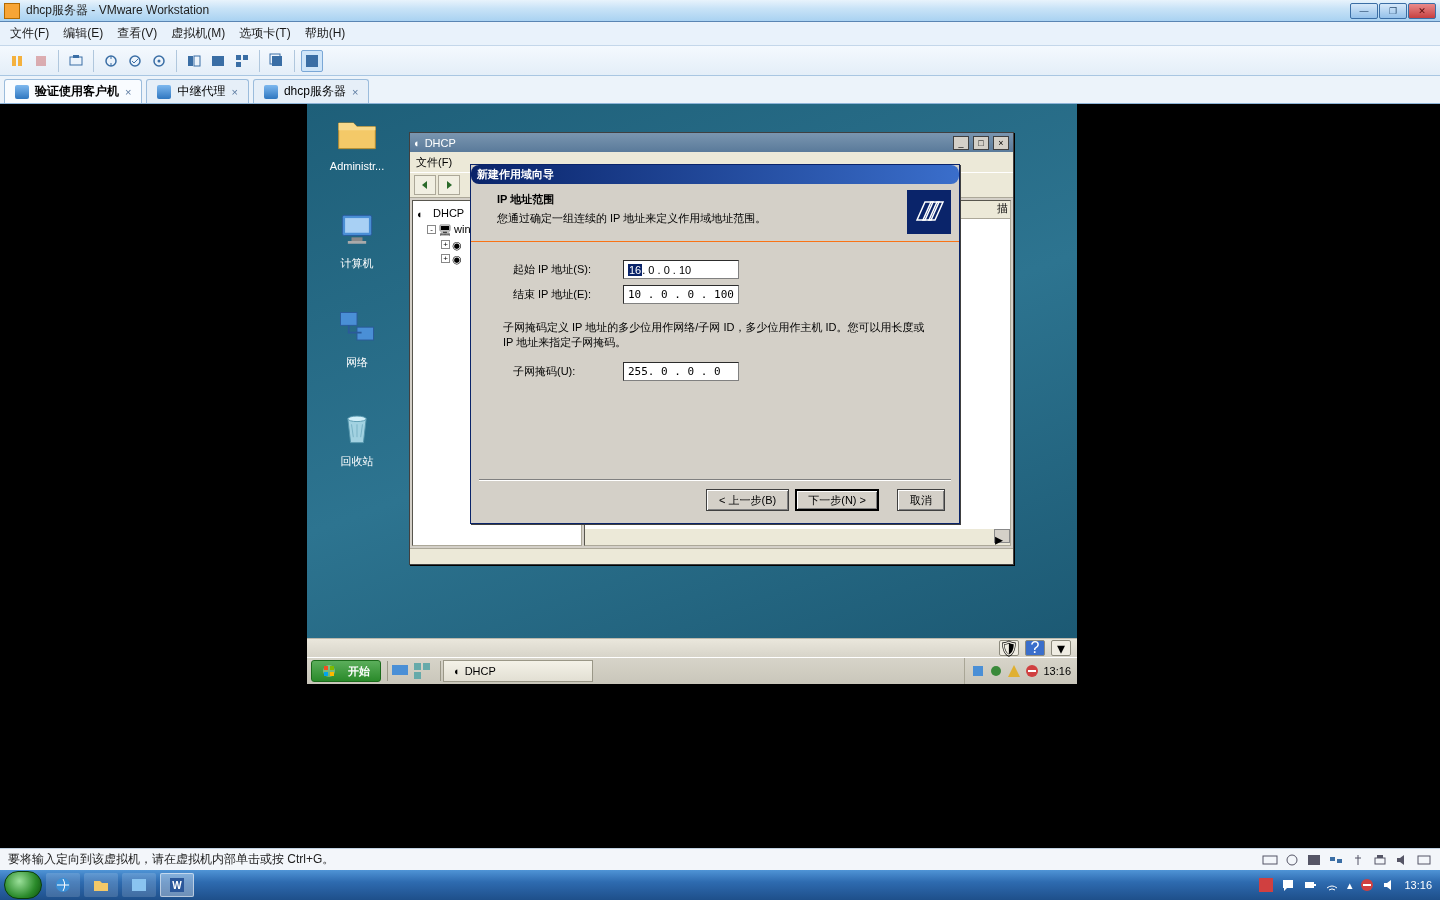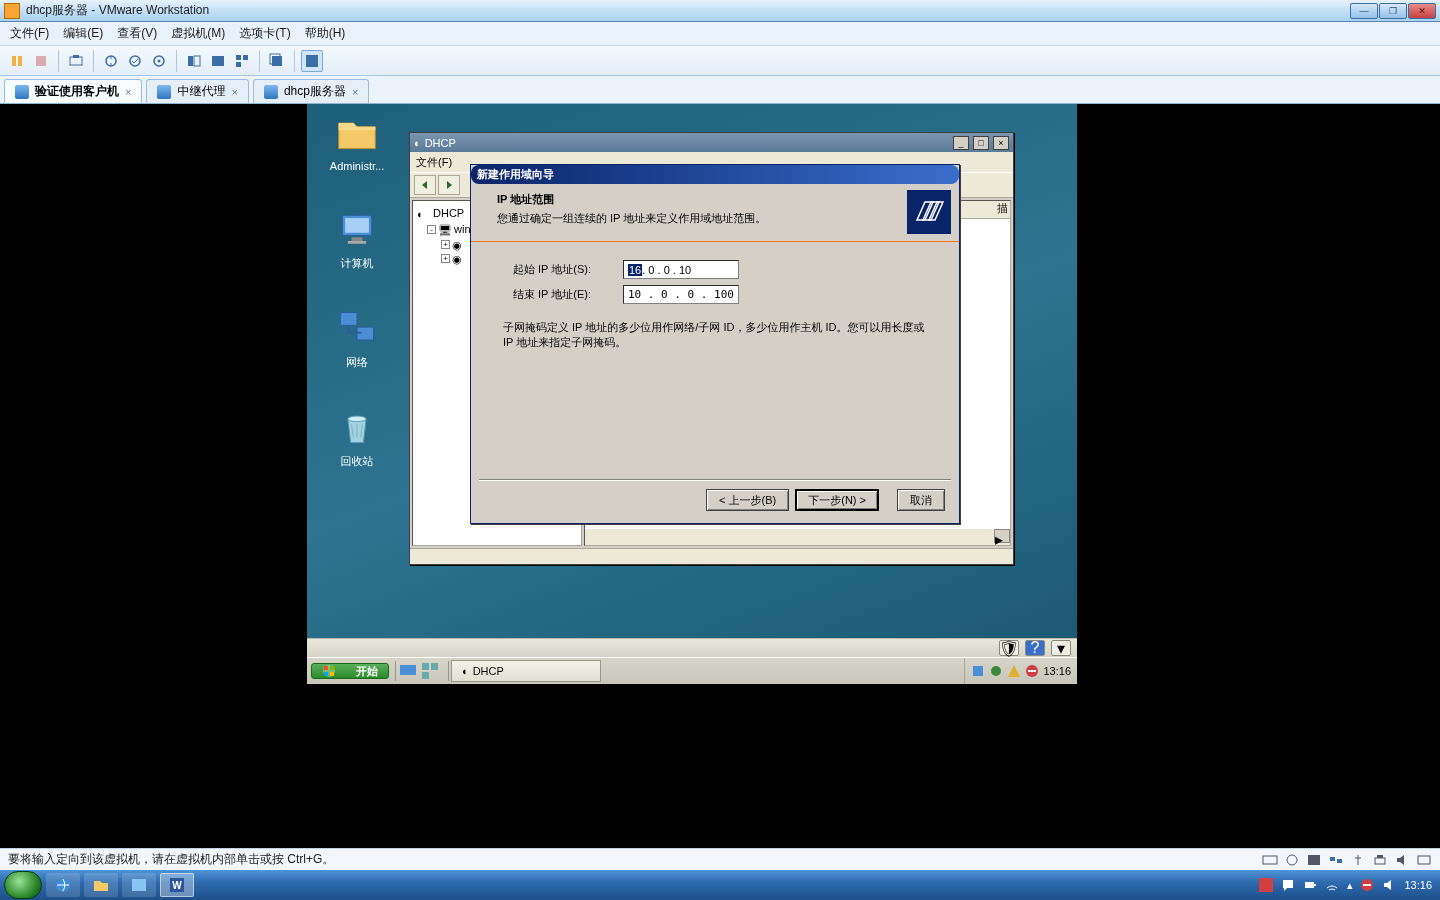--- a/index.html
+++ b/index.html
@@ -80,21 +80,21 @@
 .desk-icon{width:72px;text-align:center;color:#fff;font-size:11px;}
 .desk-icon .glyph{width:44px;height:44px;margin:0 auto 4px;display:flex;align-items:center;justify-content:center;}
 .desk-icon .glyph svg{width:44px;height:44px;}
 
 
 .guest-taskbar{
   position:absolute;left:0;bottom:0;right:0;height:27px;
   background:linear-gradient(#d7d4c9,#c9c6ba);border-top:1px solid #fff;
   display:flex;align-items:center;font-size:11px;
 }
-.guest-start{height:16px;padding:0 10px;background:linear-gradient(#5bae5b,#2a8a2a);color:#fff;border:1px solid #1a6a1a;border-radius:3px;margin:0 4px;display:flex;align-items:center;gap:20px;font-weight:bold;}
+.guest-start{height:22px;padding:0 10px;background:linear-gradient(#5bae5b,#2a8a2a);color:#fff;border:1px solid #1a6a1a;border-radius:3px;margin:0 4px;display:flex;align-items:center;gap:12px;font-weight:bold;}
 .guest-ql{display:flex;gap:2px;margin-right:6px;}
 .guest-ql-item{width:20px;height:20px;}
 .guest-taskbtn{height:22px;padding:0 10px;border:1px solid #9a9787;background:linear-gradient(#f4f2e8,#e2dfd3);display:flex;align-items:center;gap:4px;min-width:150px;}
 .guest-tray{margin-left:auto;display:flex;align-items:center;gap:4px;padding:0 6px;border-left:1px solid #a9a696;height:100%;}
 .guest-tray svg{width:14px;height:14px;}
 
 
 .guest-infobar{position:absolute;top:534px;left:0;right:0;height:19px;background:linear-gradient(#eae7dc,#d7d4c9);border-top:1px solid #bbb8ac;display:flex;align-items:center;justify-content:flex-end;gap:6px;padding:0 6px;}
 .guest-infobar .ib{width:20px;height:16px;border:1px solid #8c8a7d;background:#f0ede3;border-radius:2px;display:flex;align-items:center;justify-content:center;}
 
@@ -384,20 +384,24 @@
               <span> .  0  .  0  . 10</span>
           </div>
         </div>
         <div class="wiz-row">
           <div class="wiz-label">结束 IP 地址(E):</div>
           <div class="ip-input">10 .  0  .  0  . 100</div>
         </div>
 
         <div style="margin:16px 4px 12px;line-height:15px;">子网掩码定义 IP 地址的多少位用作网络/子网 ID，多少位用作主机 ID。您可以用长度或 IP 地址来指定子网掩码。</div>
 
+        <div class="wiz-row">
+          <div class="wiz-label">子网掩码(U):</div>
+          <div class="ip-input">255.  0  .  0  .  0</div>
+        </div>
       </div>
       <div class="wiz-sep"></div>
       <div class="wiz-footer">
         <button class="wiz-btn">&lt; 上一步(B)</button>
         <button class="wiz-btn default">下一步(N) &gt;</button>
         <button class="wiz-btn" style="margin-left:12px;">取消</button>
       </div>
     </div>
 
     <div class="guest-infobar">

